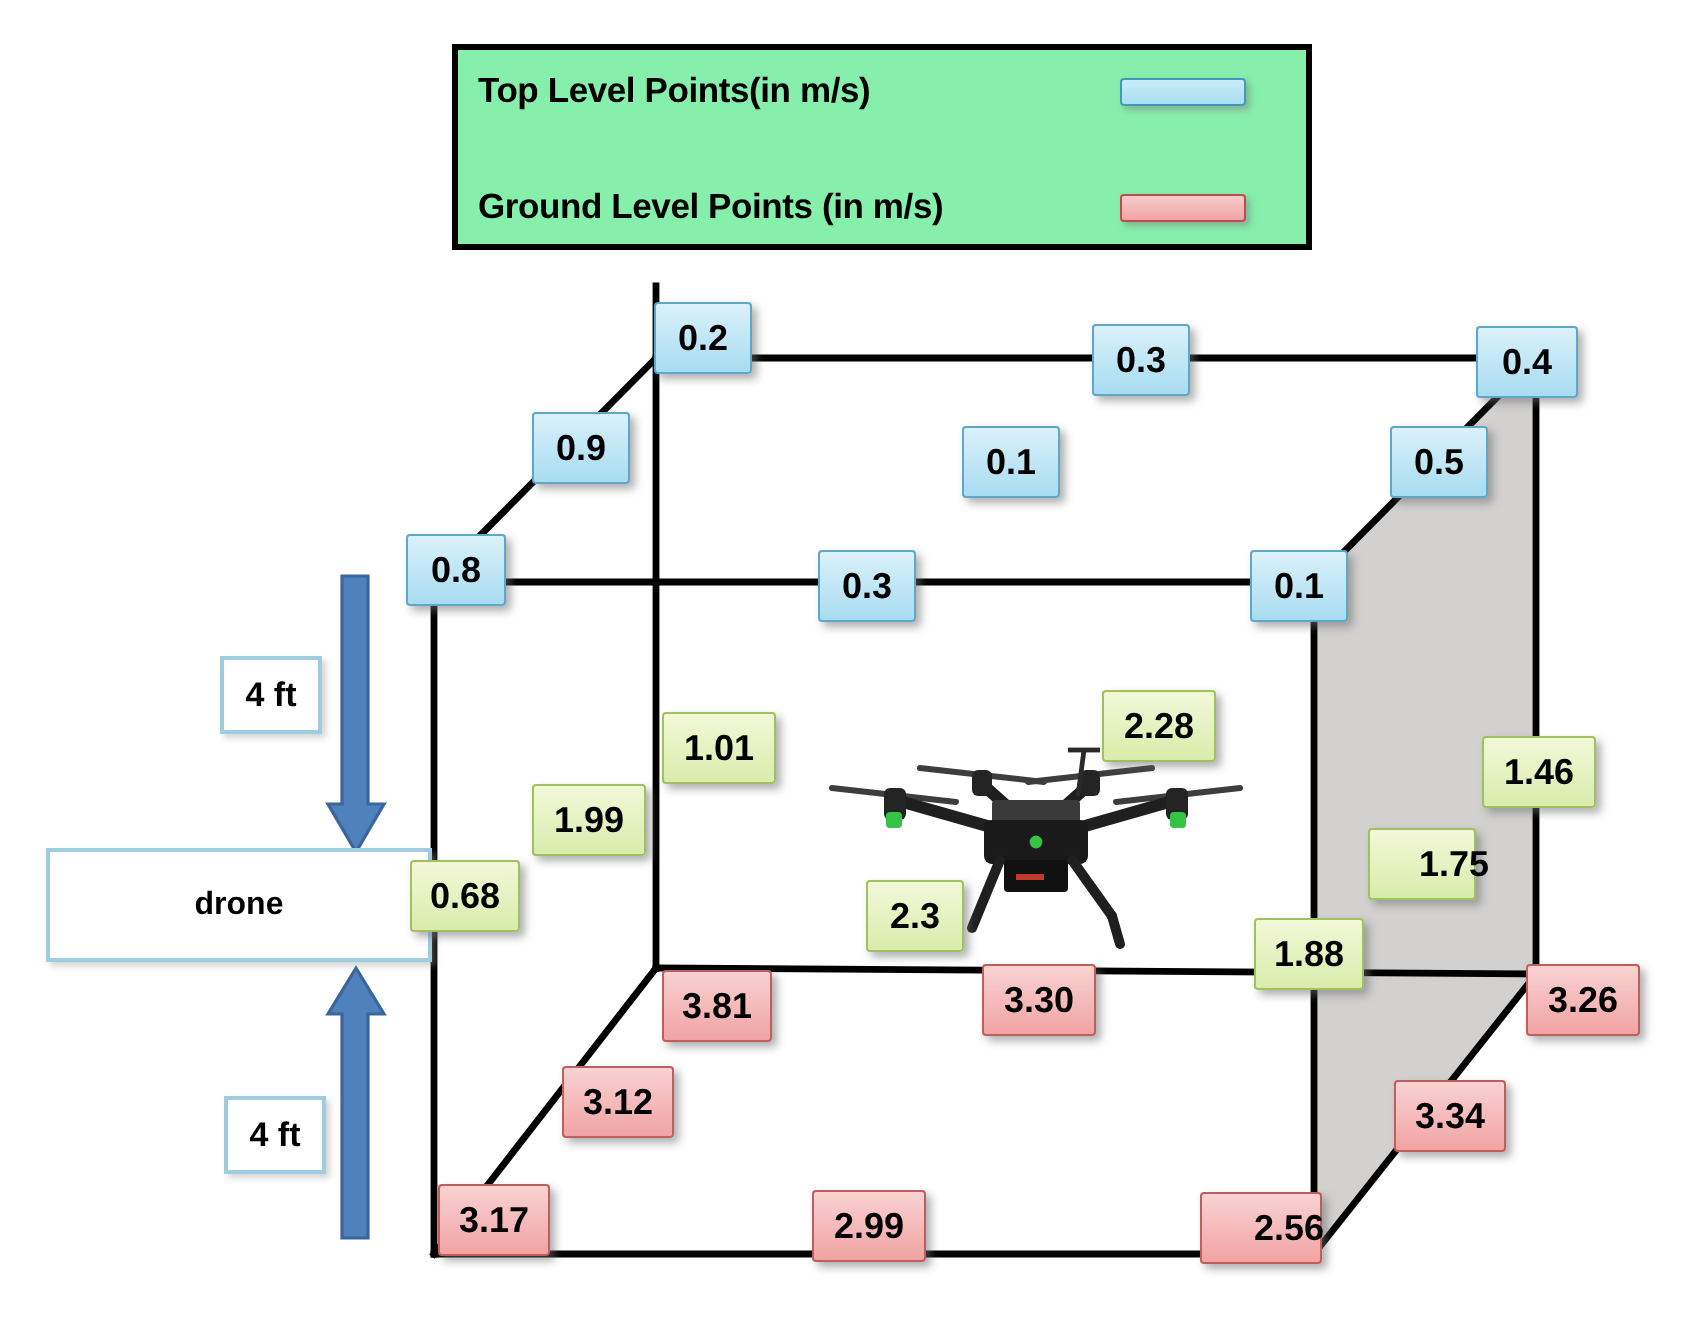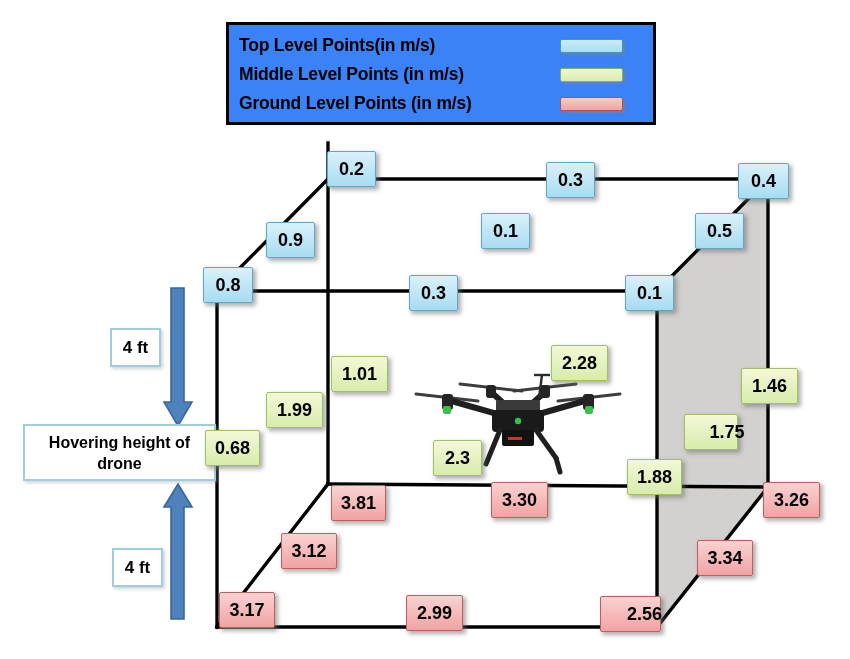--- a/index.html
+++ b/index.html
@@ -4,21 +4,21 @@
 <style>
   * { box-sizing: border-box; margin: 0; padding: 0; }
   html,body { background:#ffffff; }
   body { font-family: "Liberation Sans", sans-serif; }
   .stage { position:relative; width:850px; height:659px; background:#ffffff; overflow:hidden; }
   svg.wires { position:absolute; left:0; top:0; width:850px; height:659px; }
 
   
   .legend {
     position:absolute; left:226px; top:22px; width:430px; height:103px;
-    border:3px solid #000; background:#3b82f6; padding:6px 8px 4px 10px;
+    border:3px solid #000; background:#86efac; padding:6px 8px 4px 10px;
     display:flex; flex-direction:column; justify-content:space-between;
   }
   .legend-row { display:flex; align-items:center; justify-content:space-between; height:29px; }
   .legend-label { font-weight:bold; font-size:17.5px; color:#000; letter-spacing:-0.2px; white-space:nowrap; }
   .legend-swatch {
     width:63px; height:14px; border-radius:2px; margin-right:22px;
     border:1.5px solid #888; box-shadow:2px 2px 3px rgba(130,130,130,.55);
   }
   .legend-swatch.b { border-color:#3e9cba; }
   .legend-swatch.g { border-color:#8fb050; }
@@ -117,43 +117,38 @@
       </g>
     </g>
   </svg>
 
   <div class="legend">
     <div class="legend-row">
       <span class="legend-label">Top Level Points(in m/s)</span>
       <span class="legend-swatch b" style="background: linear-gradient(rgb(201, 236, 248), rgb(169, 222, 242));"></span>
     </div>
     <div class="legend-row">
-      <span class="legend-label">Middle Level Points (in m/s)</span>
-      <span class="legend-swatch g" style="background: linear-gradient(rgb(238, 246, 210), rgb(217, 237, 174));"></span>
-    </div>
-    <div class="legend-row">
       <span class="legend-label">Ground Level Points (in m/s)</span>
       <span class="legend-swatch r" style="background: linear-gradient(rgb(248, 202, 202), rgb(241, 163, 163));"></span>
     </div>
   </div>
 
   <div class="ann-box ft-box" style="left:110px; top:328px; width:51px; height:39px;">4 ft</div>
 
   <div class="ann-box hover-box" style="left:23px; top:424px; width:193px; height:57px;">
-    <span>Hovering height of</span>
     <span>drone</span>
   </div>
 
   <div class="ann-box ft-box" style="left:112px; top:548px; width:51px; height:39px;">4 ft</div>
 
   <div id="points-layer">
       <div class="point lvl-top" style="left: 327px; top: 151px; width: 49px;">0.2</div>
       <div class="point lvl-top" style="left: 546px; top: 162px; width: 49px;">0.3</div>
       <div class="point lvl-top" style="left: 738px; top: 163px; width: 51px;">0.4</div>
-      <div class="point lvl-top" style="left: 266px; top: 206px; width: 49px; margin-top: 16px;">0.9</div>
+      <div class="point lvl-top" style="left: 266px; top: 206px; width: 49px;">0.9</div>
       <div class="point lvl-top" style="left: 481px; top: 213px; width: 49px;">0.1</div>
       <div class="point lvl-top" style="left: 695px; top: 213px; width: 49px;">0.5</div>
       <div class="point lvl-top" style="left: 203px; top: 267px; width: 50px;">0.8</div>
       <div class="point lvl-top" style="left: 409px; top: 275px; width: 49px;">0.3</div>
       <div class="point lvl-top" style="left: 625px; top: 275px; width: 49px;">0.1</div>
       <div class="point lvl-middle" style="left: 331px; top: 356px; width: 57px;">1.01</div>
       <div class="point lvl-middle" style="left: 551px; top: 345px; width: 57px;">2.28</div>
       <div class="point lvl-middle" style="left: 741px; top: 368px; width: 57px;">1.46</div>
       <div class="point lvl-middle" style="left: 266px; top: 392px; width: 57px;">1.99</div>
       <div class="point lvl-middle" style="left: 684px; top: 414px; width: 54px; padding-left: 32px;">1.75</div>

